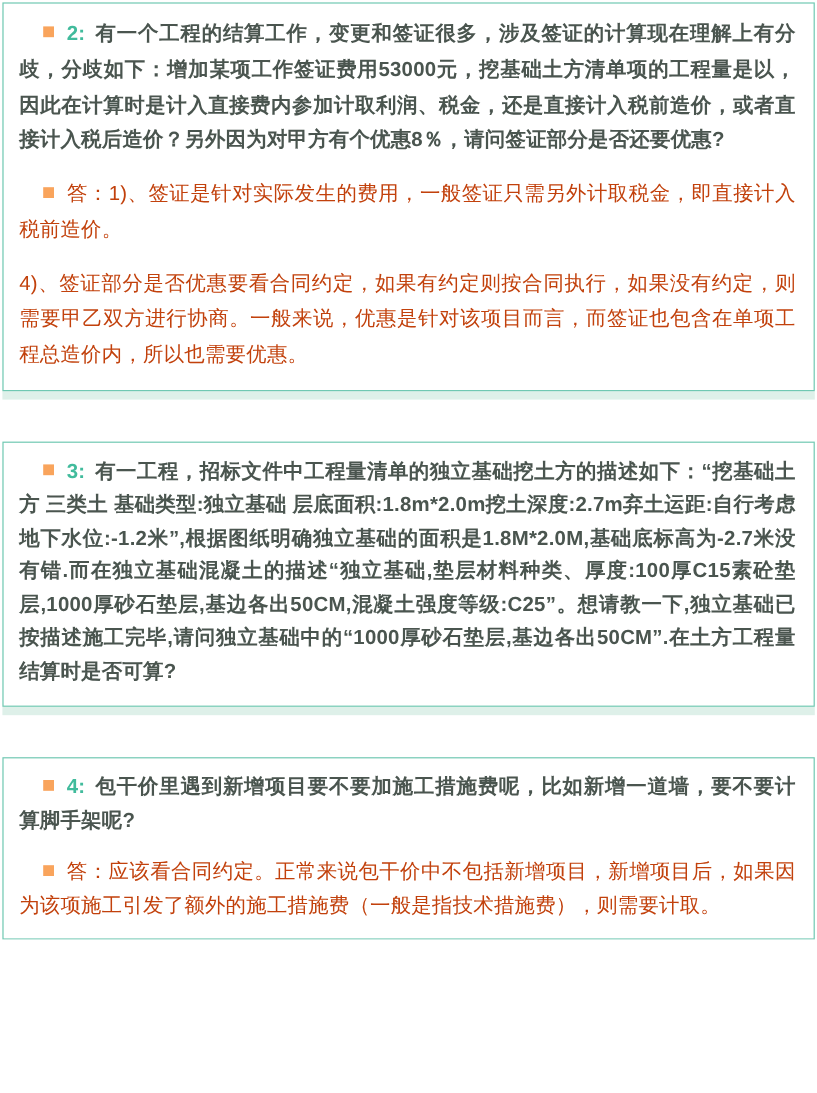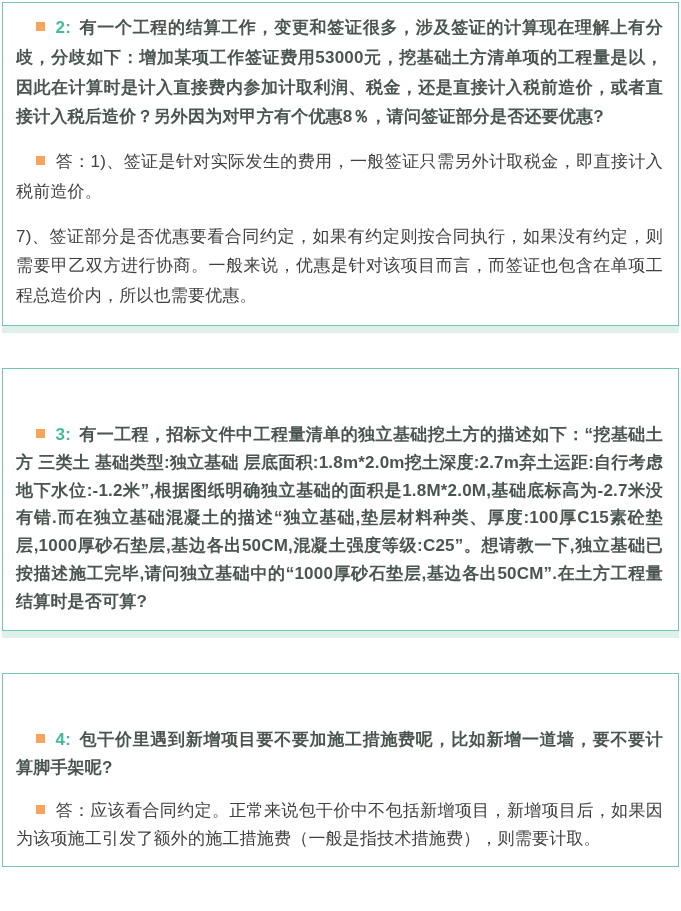--- a/index.html
+++ b/index.html
@@ -24,28 +24,28 @@
     padding: 10px 15px 14px 13px;
     text-align: justify;
   }
   .card:last-child { margin-bottom: 0; }
   .card p {
     margin: 0;
     font-size: 17px;
     letter-spacing: 0.2px;
   }
   .card-1 p { line-height: 1.75; }
-  .card-2 p, .card-3 p { line-height: 1.64; margin-top: 42px; }
+  .card-2 p, .card-3 p { line-height: 1.64; }
   p.question {
     color: #4a554f;
     font-weight: 700;
     text-indent: 1.15em;
   }
   p.answer {
-    color: #404040;
+    color: #c2410c;
     font-weight: 400;
     margin-top: 15px;
     text-indent: 1.15em;
   }
   p.answer.no-indent {
     text-indent: 0;
   }
   .bullet {
     display: inline-block;
     width: 9px;
@@ -65,21 +65,21 @@
 
 <div class="page">
 
   <section class="card card-1">
     <p class="question">
       <span class="bullet"></span><span class="qnum">2:</span><span>有一个工程的结算工作，变更和签证很多，涉及签证的计算现在理解上有分歧，分歧如下：增加某项工作签证费用53000元，挖基础土方清单项的工程量是以，因此在计算时是计入直接费内参加计取利润、税金，还是直接计入税前造价，或者直接计入税后造价？另外因为对甲方有个优惠8％，请问签证部分是否还要优惠?</span>
     </p>
     <p class="answer">
       <span class="bullet"></span><span>答：1)、签证是针对实际发生的费用，一般签证只需另外计取税金，即直接计入税前造价。</span>
     </p>
-    <p class="answer no-indent">7)、签证部分是否优惠要看合同约定，如果有约定则按合同执行，如果没有约定，则需要甲乙双方进行协商。一般来说，优惠是针对该项目而言，而签证也包含在单项工程总造价内，所以也需要优惠。</p>
+    <p class="answer no-indent">4)、签证部分是否优惠要看合同约定，如果有约定则按合同执行，如果没有约定，则需要甲乙双方进行协商。一般来说，优惠是针对该项目而言，而签证也包含在单项工程总造价内，所以也需要优惠。</p>
   </section>
 
   <section class="card card-2">
     <p class="question">
       <span class="bullet"></span><span class="qnum">3:</span><span>有一工程，招标文件中工程量清单的独立基础挖土方的描述如下：“挖基础土方 三类土  基础类型:独立基础  层底面积:1.8m*2.0m挖土深度:2.7m弃土运距:自行考虑  地下水位:-1.2米”,根据图纸明确独立基础的面积是1.8M*2.0M,基础底标高为-2.7米没有错.而在独立基础混凝土的描述“独立基础,垫层材料种类、厚度:100厚C15素砼垫层,1000厚砂石垫层,基边各出50CM,混凝土强度等级:C25”。想请教一下,独立基础已按描述施工完毕,请问独立基础中的“1000厚砂石垫层,基边各出50CM”.在土方工程量结算时是否可算?</span>
     </p>
   </section>
 
   <section class="card card-3">
     <p class="question">

